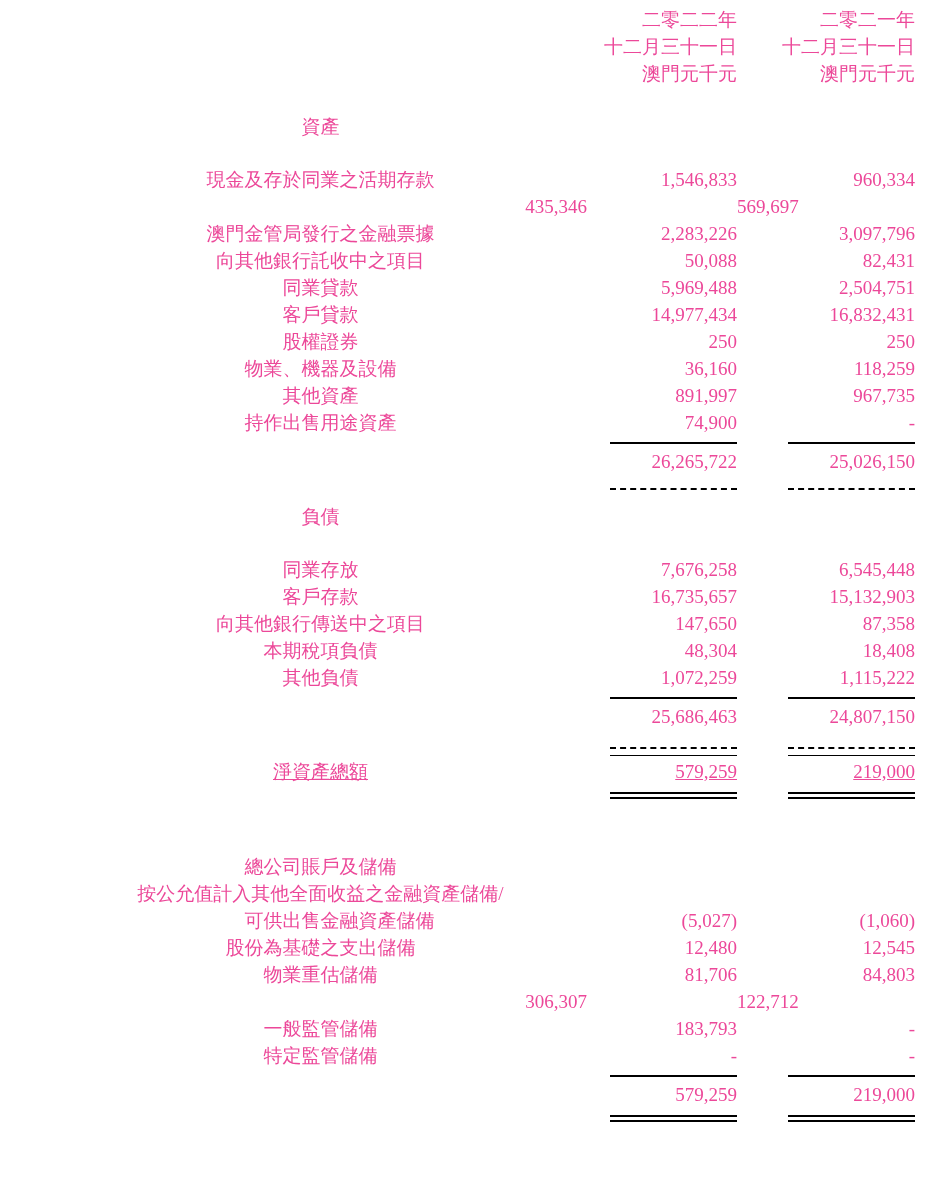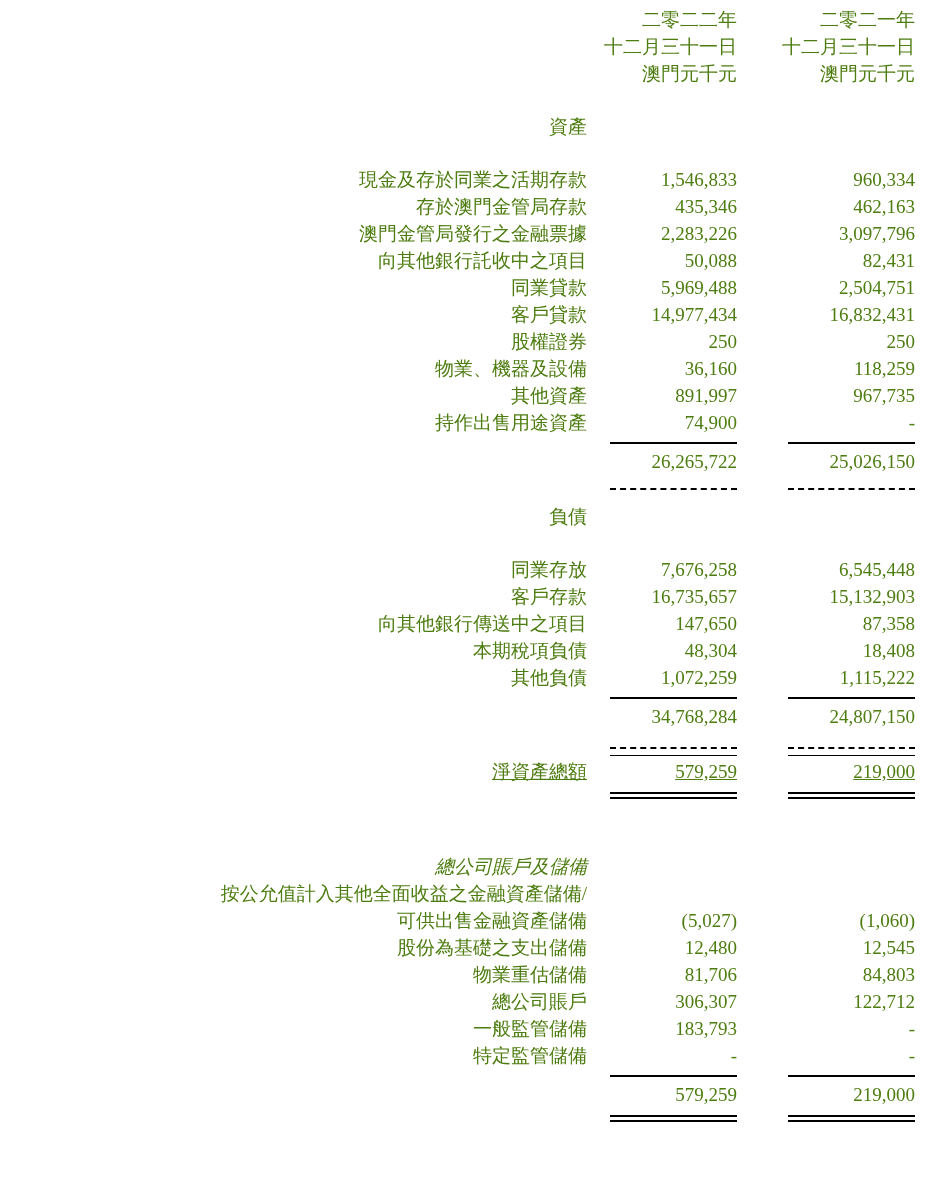--- a/index.html
+++ b/index.html
@@ -6,33 +6,33 @@
     margin: 0;
     padding: 0;
     background: #ffffff;
   }
   .page {
     position: relative;
     width: 935px;
     height: 1181px;
     box-sizing: border-box;
     background: #ffffff;
-    color: #4d7c0f;
+    color: #ec4899;
     font-family: "Liberation Serif", "DejaVu Serif", serif;
     font-size: 19px;
     padding: 6px 20px 0 10px;
     overflow: hidden;
   }
   .row {
     display: grid;
     grid-template-columns: 1fr 150px 28px 150px;
     line-height: 27px;
     white-space: nowrap;
   }
-  .row .label { text-align: right; margin-left: 44px; }
+  .row .label { text-align: center; margin-left: 44px; }
   .row .num   { text-align: right; }
   .row .spacer { }
   .row-align-end { align-items: end; }
   .indent { padding-left: 38px; }
 
   
   .rule {
     width: 127px;
     margin-left: auto;
   }
@@ -50,21 +50,21 @@
   .mt-header-gap   { margin-top: 26px; }
   .mt-rows-gap     { margin-top: 26px; }
   .mt-rule-above   { margin-top: 6px; }
   .mt-total        { margin-top: 4px; }
   .mt-dashed-below { margin-top: 13px; }
   .mt-section      { margin-top: 13px; font-family: Liberation Serif, serif; }
   .mt-net-dashed   { margin-top: 17px; }
   .mt-net-thin     { margin-top: 6px; }
   .mt-net-row      { margin-top: 2px; text-decoration: underline; }
   .mt-double       { margin-top: 7px; }
-  .mt-reserves     { margin-top: 54px; font-style: italic; }
+  .mt-reserves     { margin-top: 54px; }
 </style>
 </head>
 <body>
 
 <div class="page">
 
   <div class="row">
     <div class="label"></div>
     <div class="num">二零二二年</div>
     <div class="spacer"></div>
@@ -91,24 +91,23 @@
   </div>
 
   <div class="mt-rows-gap">
     <div class="row">
       <div class="label">現金及存於同業之活期存款</div>
       <div class="num">1,546,833</div>
       <div class="spacer"></div>
       <div class="num">960,334</div>
     </div>
     <div class="row">
-      <div class="label">存於澳門金管局存款</div>
       <div class="num">435,346</div>
       <div class="spacer"></div>
-      <div class="num">462,163</div>
+      <div class="num">569,697</div>
     </div>
     <div class="row">
       <div class="label">澳門金管局發行之金融票據</div>
       <div class="num">2,283,226</div>
       <div class="spacer"></div>
       <div class="num">3,097,796</div>
     </div>
     <div class="row">
       <div class="label">向其他銀行託收中之項目</div>
       <div class="num">50,088</div>
@@ -225,21 +224,21 @@
       <div>
         <div class="rule rule-solid"></div>
       </div>
       <div></div>
       <div>
         <div class="rule rule-solid"></div>
       </div>
   </div>
   <div class="row mt-total">
     <div class="label"></div>
-    <div class="num">34,768,284</div>
+    <div class="num">25,686,463</div>
     <div class="spacer"></div>
     <div class="num">24,807,150</div>
   </div>
   <div class="rule-row mt-net-dashed">
     <div></div>
       <div>
         <div class="rule rule-dashed"></div>
       </div>
       <div></div>
       <div>
@@ -297,21 +296,20 @@
       <div class="spacer"></div>
       <div class="num">12,545</div>
     </div>
     <div class="row">
       <div class="label">物業重估儲備</div>
       <div class="num">81,706</div>
       <div class="spacer"></div>
       <div class="num">84,803</div>
     </div>
     <div class="row">
-      <div class="label">總公司賬戶</div>
       <div class="num">306,307</div>
       <div class="spacer"></div>
       <div class="num">122,712</div>
     </div>
     <div class="row">
       <div class="label">一般監管儲備</div>
       <div class="num">183,793</div>
       <div class="spacer"></div>
       <div class="num">-</div>
     </div>

